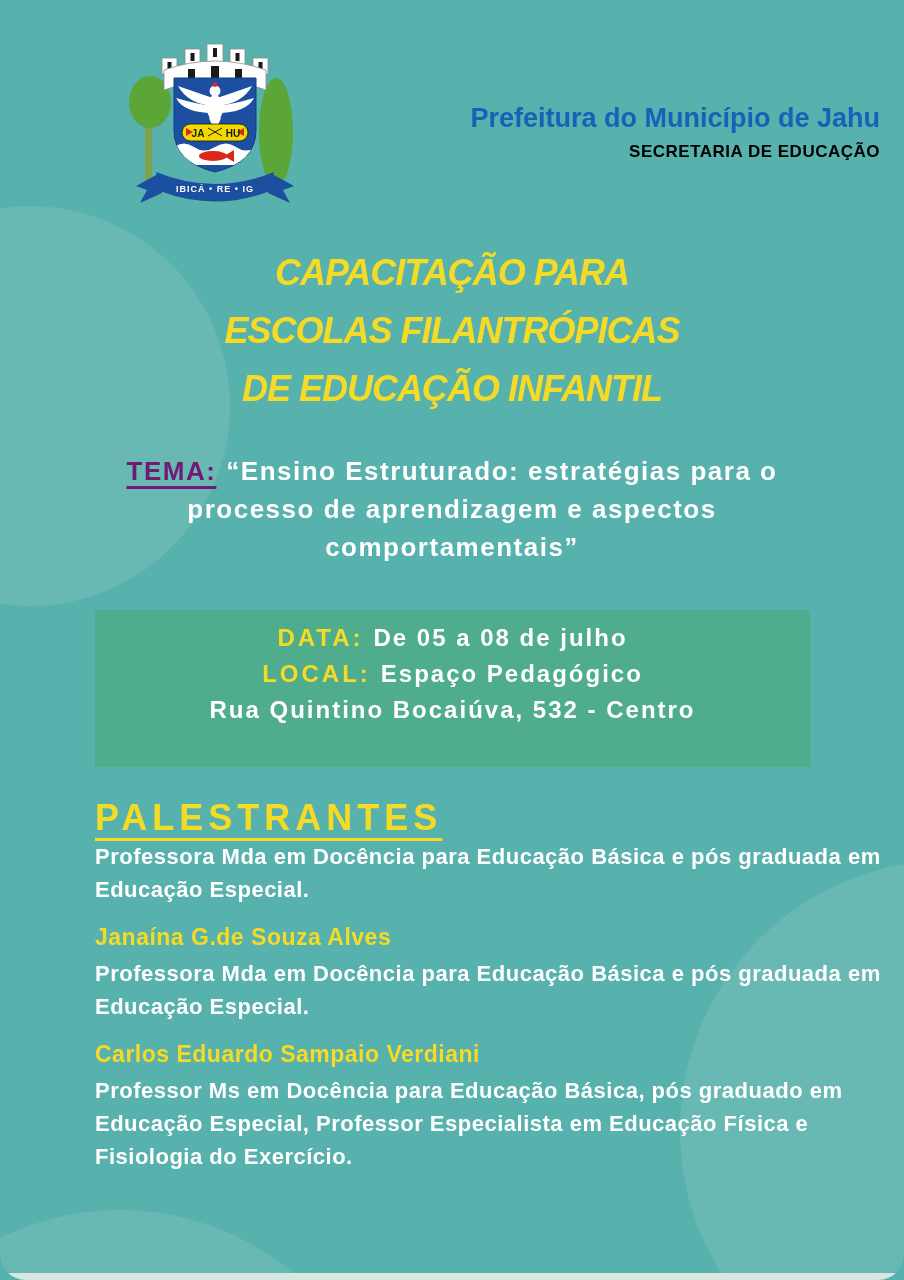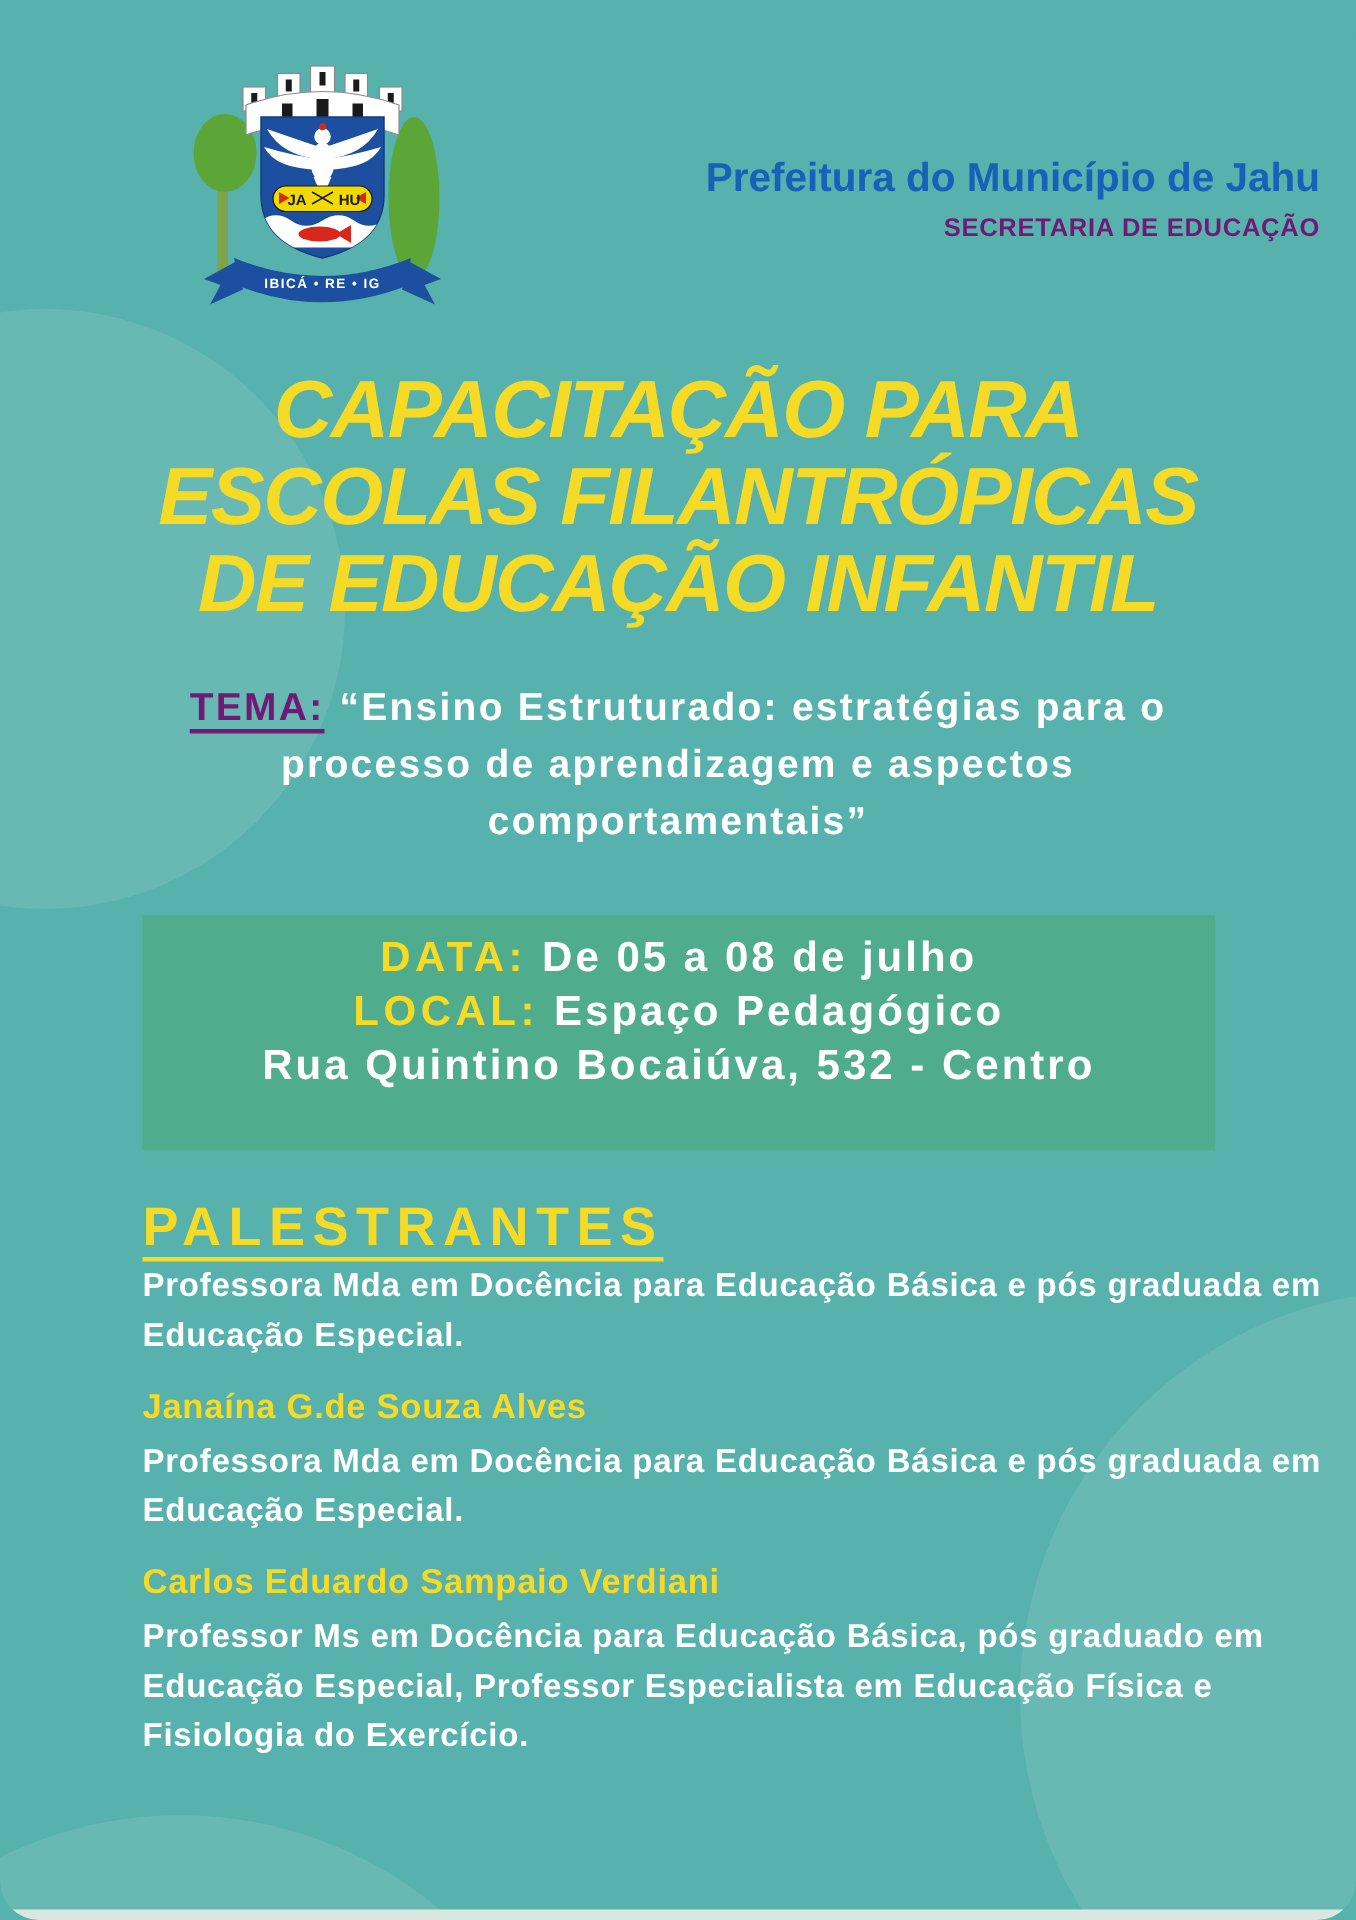--- a/index.html
+++ b/index.html
@@ -31,29 +31,29 @@
   .header-text {
     position:absolute; left:210px; top:102px; width:670px;
     text-align:right;
   }
   .org-name {
     color:#1761B8; font-size:27px; font-weight:bold; line-height:32px;
     letter-spacing:0px;
   }
   .dept-name {
     margin-top:8px;
-    color:#701a75; font-size:17px; font-weight:bold; letter-spacing:0.5px;
+    color:#000000; font-size:17px; font-weight:bold; letter-spacing:0.5px;
   }
 
   
   .main-title {
     position:absolute; left:0; top:244px; width:904px;
     text-align:center;
     color:#F6DB26;
-    font-size:54px; font-weight:bold; font-style:italic;
+    font-size:36px; font-weight:bold; font-style:italic;
     letter-spacing:-1px; line-height:58px;
   }
 
   
   .theme {
     position:absolute; left:102px; top:452px; width:700px;
     text-align:center;
     color:#fff; font-size:26px; font-weight:bold;
     letter-spacing:1.5px; line-height:38px;
   }
@@ -66,21 +66,21 @@
   }
 
   
   .info-box {
     position:absolute; left:95px; top:610px; width:715px; height:157px;
     background:#4FAD8D;
     text-align:center;
     padding-top:10px;
     overflow:hidden;
   }
-  .info-line { line-height:36px; font-size:28px; font-weight:bold; }
+  .info-line { line-height:36px; font-size:24px; font-weight:bold; }
   .info-line .lbl { color:#F6DB26; letter-spacing:3px; margin-right:10px; }
   .info-line .val { color:#fff; letter-spacing:2px; }
 
   
   .speakers-heading {
     position:absolute; left:95px; top:797px;
     color:#F6DB26; font-size:36px; font-weight:bold;
     letter-spacing:5px;
     text-decoration:underline;
     text-decoration-thickness:3px;

